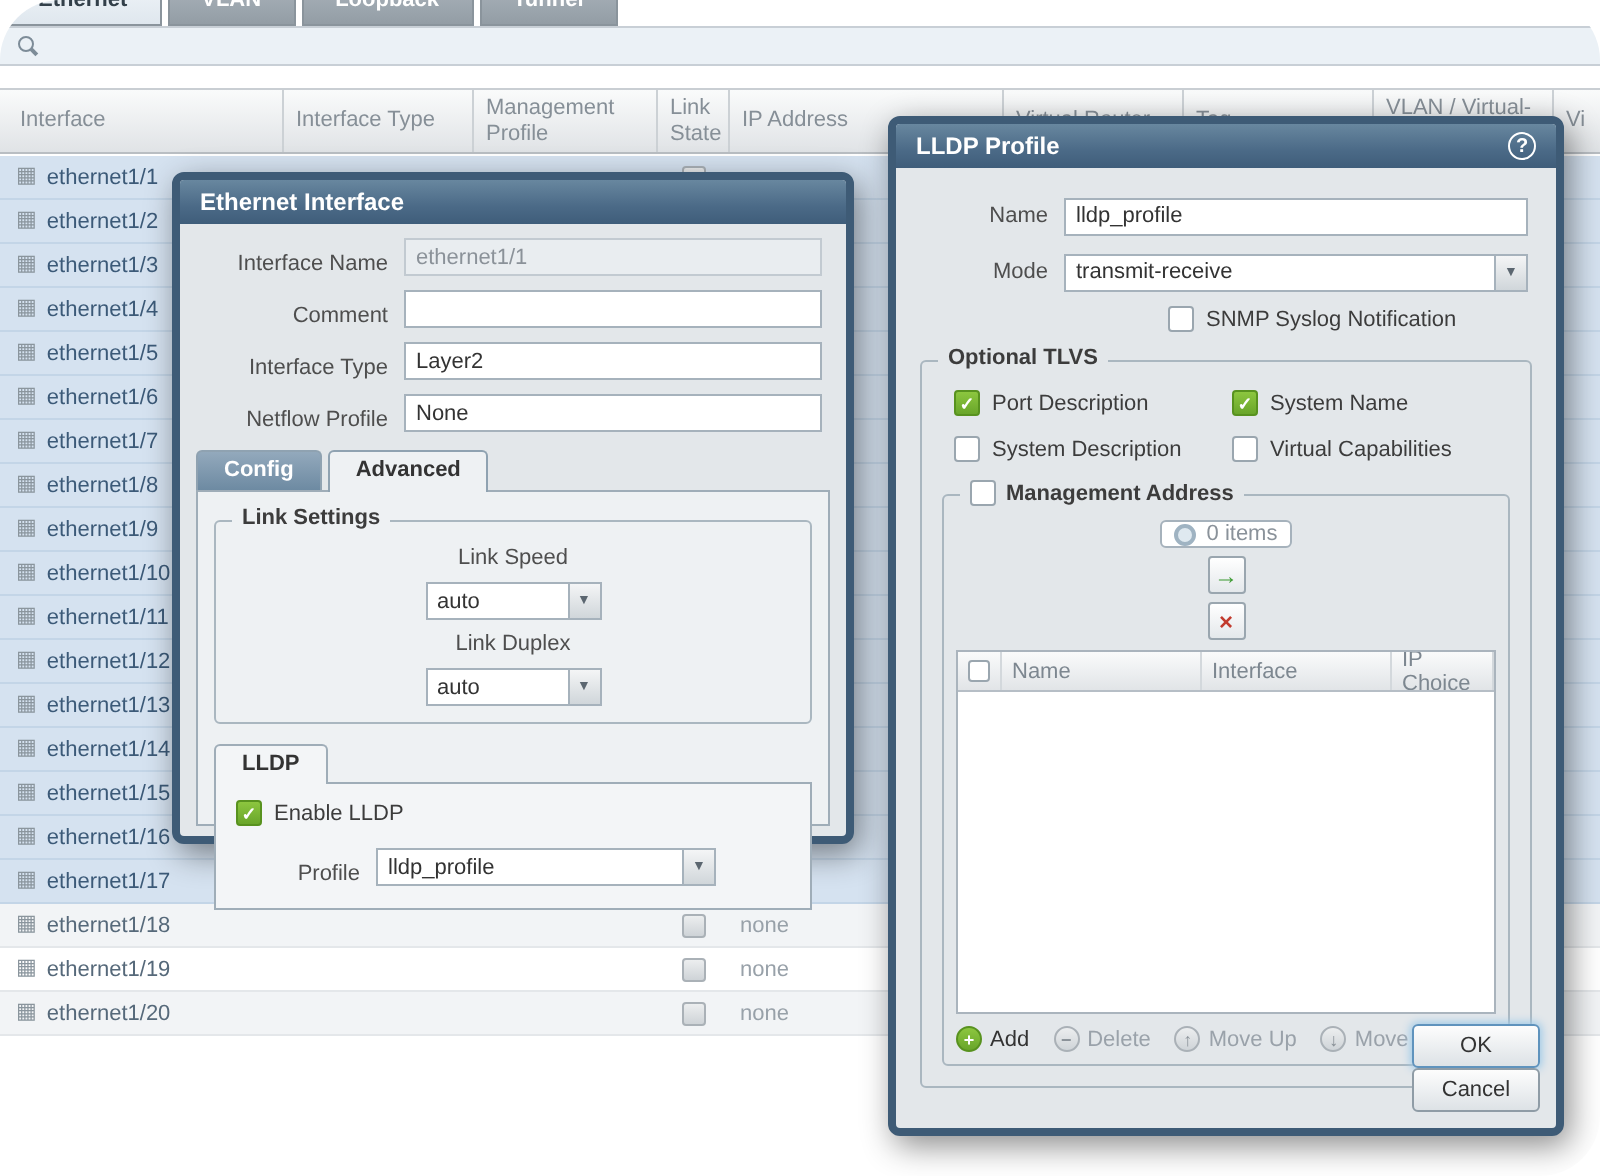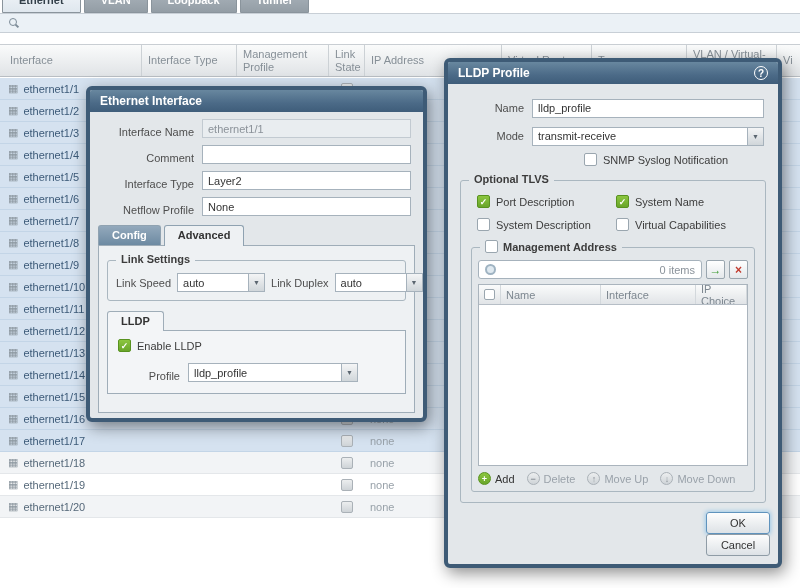--- a/index.html
+++ b/index.html
@@ -1,17 +1,17 @@
 <!DOCTYPE html>
 <html><head>
 <meta charset="utf-8">
 <style>
   * { margin:0; padding:0; box-sizing:border-box; }
   html,body { width:800px; height:588px; background:#fff; font-family:"Liberation Sans", sans-serif; font-size:11px; color:#444; }
-  .screen { position:relative; width:800px; height:588px; overflow:hidden; background:#fff;
+  .screen { position:relative; width:800px; height:588px; overflow:hidden; background:#fff;border-radius:30px;
     --cols:142px 95px 92px 36px 137px 90px 95px 90px 43px; }
 
   
   .tabs-strip { position:absolute; left:2px; top:-13px; display:flex; gap:3px; }
   .tab { height:26px; padding:0 16px; display:flex; align-items:center; justify-content:center;
          border:1px solid #8a949c; border-radius:4px 4px 0 0; font-weight:bold;
          background:linear-gradient(180deg,#aeb7bf,#939da5); color:#fff; }
   .tab.active { background:linear-gradient(180deg,#f2f6fa,#dfe7ee); color:#33404a; }
 
   
@@ -77,21 +77,21 @@
   .sub-tab.inactive { background:linear-gradient(180deg,#93a9bc,#6d8aa2); color:#fff; }
   .sub-tab.active { background:#eef1f3; color:#333; margin-bottom:-1px; }
   .panel { margin:0 8px; border:1px solid #9fadb8; background:#eef1f3; height:168px; padding:6px 8px; position:relative; }
 
   .group { border:1px solid #aab7c0; border-radius:3px; position:relative; padding:12px 8px 8px; margin-top:8px; }
   .group-legend { position:absolute; top:-8px; left:8px; padding:0 5px; font-weight:bold; color:#3c3c3c;
                   display:flex; align-items:center; gap:5px; }
   .panel .group-legend { background:#eef1f3; }
   #lldp-dialog .group-legend { background:#e3e7ea; }
 
-  .ls-row { display:flex; align-items:center; gap:6px; }
+  .ls-row { display:flex; align-items:center; gap:6px;flex-direction:column; }
   .ls-row .slbl { color:#4e4e4e; flex:none; }
   .mini-select { width:88px; flex:none; }
 
   .lldp-tab { display:inline-block; margin:10px 0 0 0; padding:3px 13px 4px; border:1px solid #9fadb8;
               border-bottom:none; border-radius:3px 3px 0 0; background:#f3f5f7; font-weight:bold; color:#333;
               position:relative; z-index:2; }
   .lldp-panel { border:1px solid #9fadb8; background:#f3f5f7; padding:8px 10px; margin-top:-1px; height:64px; }
 
   
   .cb { width:13px; height:13px; border:1px solid #9aa6af; background:#fff; border-radius:2px; flex:none;
@@ -101,21 +101,21 @@
   .cb-item .cbl { color:#3c3c3c; }
 
   
   .frow2 { display:flex; align-items:center; margin:8px 14px 0; height:20px; }
   .frow2 .lbl { width:70px; text-align:right; padding-right:8px; color:#4e4e4e; flex:none; }
   .snmp-row { margin:7px 14px 0 92px;padding-left:44px; }
   .tlvs { margin:14px 12px 0; padding:14px 10px 10px; }
   .cb-grid { display:grid; grid-template-columns:1fr 1fr; gap:10px 6px; padding:0 6px; }
   .mgmt { margin-top:16px; padding:10px 6px 6px; }
 
-  .mtoolbar { display:flex; align-items:center; gap:4px; margin:2px 0 5px; }
+  .mtoolbar { display:flex; align-items:center; gap:4px; margin:2px 0 5px;flex-direction:column; }
   .filter-box { flex:1; height:19px; background:#fff; border:1px solid #a6b2bc; border-radius:3px;
                 display:flex; align-items:center; padding:0 6px; gap:5px; }
   .filter-ic { width:11px; height:11px; border-radius:50%; border:2px solid #9fb3c2; background:#dfe9f0; flex:none; }
   .items-count { margin-left:auto; color:#8a929a; }
   .sq-btn { width:19px; height:19px; border:1px solid #9aa6af; border-radius:2px; flex:none;
             background:linear-gradient(180deg,#fff,#e4e8eb); display:flex; align-items:center;
             justify-content:center; font-weight:bold; font-size:12px; }
   .sq-btn.apply { color:#3f9c35; }
   .sq-btn.clear { color:#c23b2e; }
 

